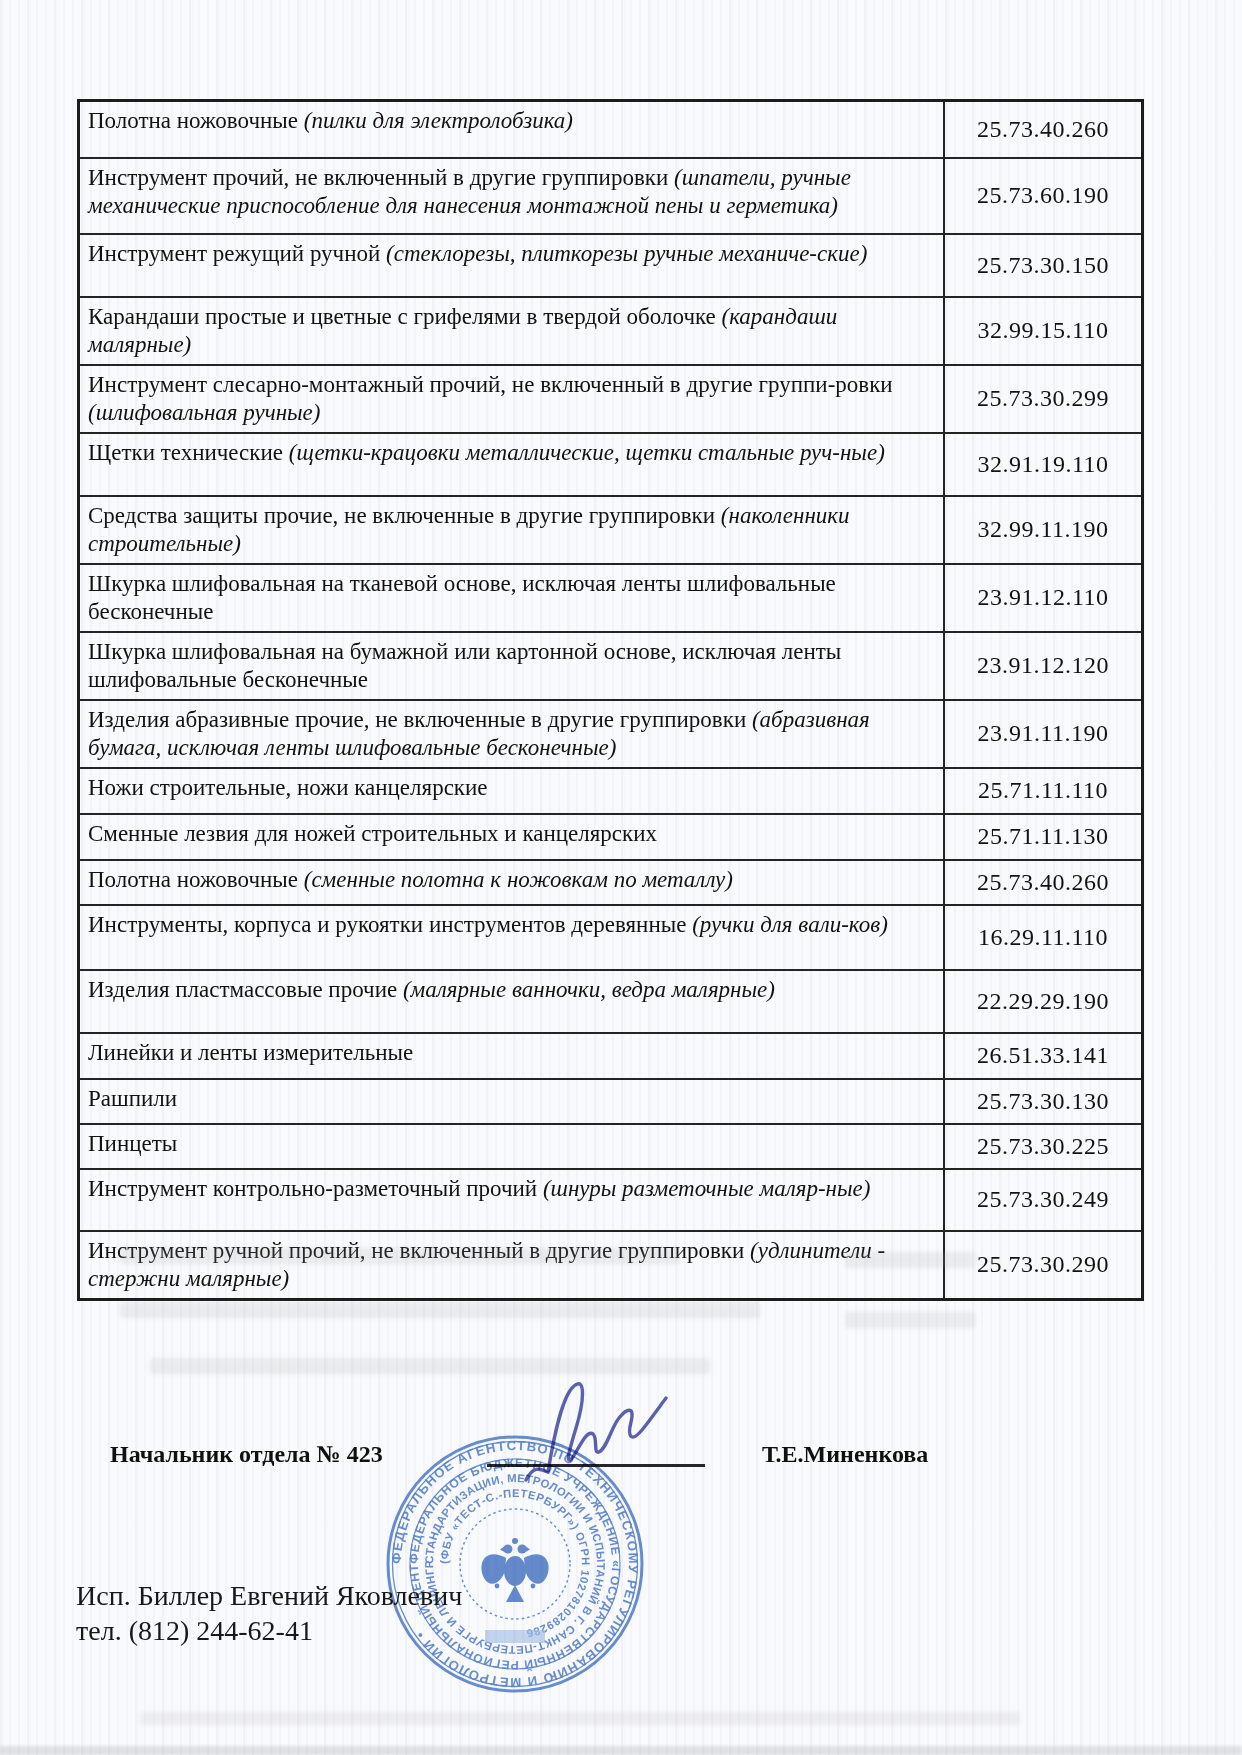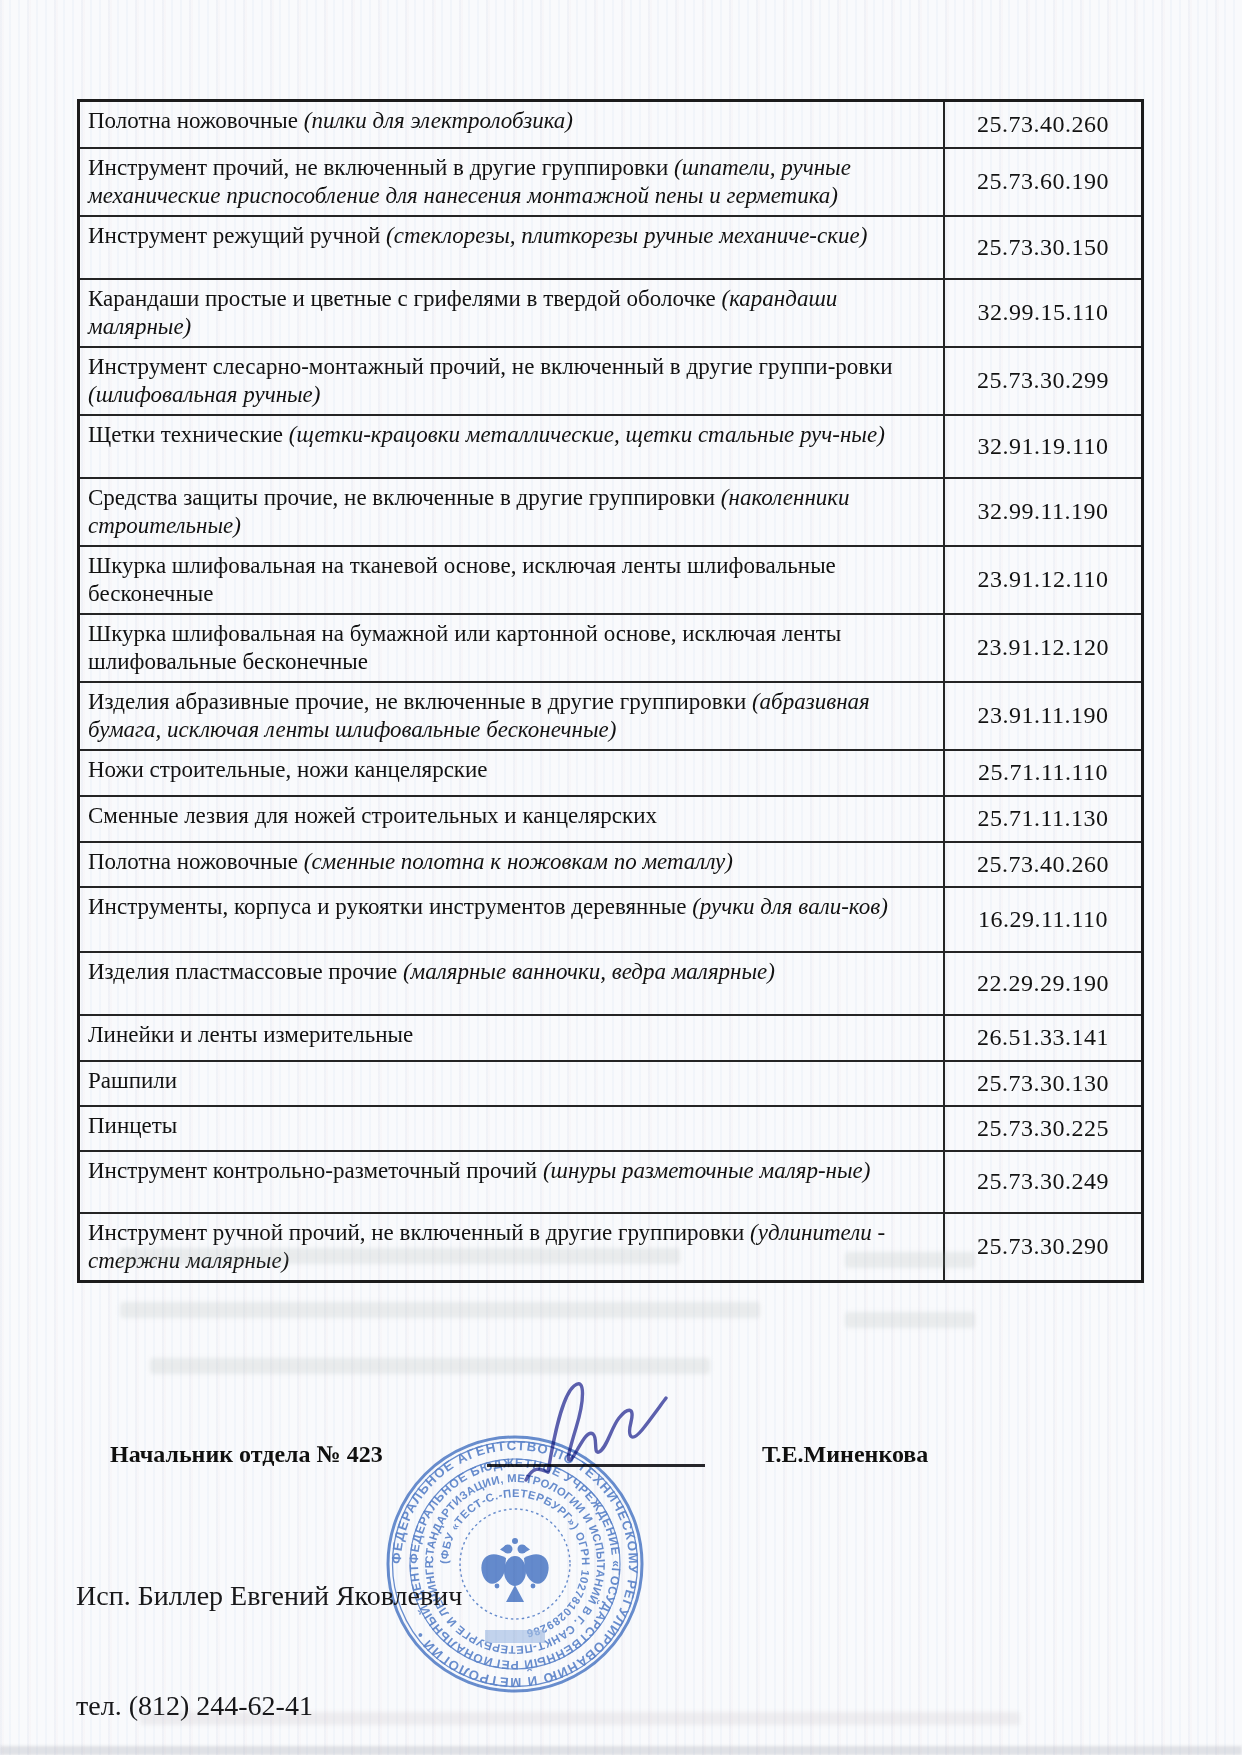--- a/index.html
+++ b/index.html
@@ -57,45 +57,45 @@
   }
   .autograph-svg{
     position:absolute;left:468px;top:1378px;
     mix-blend-mode:multiply;
   }
   .footer-line{
     position:absolute;left:76px;
     font-size:28px;color:#18181a;white-space:nowrap;
   }
   .footer-line.l1{top:1580px;}
-  .footer-line.l2{top:1690px;text-align:right;}
+  .footer-line.l2{top:1615px;text-align:right;}
   .ghost{
     position:absolute;
     background:rgba(148,164,158,0.16);
     filter:blur(2px);
     border-radius:3px;
     pointer-events:none;
   }
   .page-edge{
     position:absolute;left:0;bottom:0;width:100%;height:9px;
     background:rgba(158,160,172,0.28);filter:blur(1.5px);
   }
 </style>
 </head>
 <body>
 
 <div class="page">
 
   <table class="okpd">
     <tbody>
-        <tr style="height: 47px;">
+        <tr style="height: 57px;">
           <td class="desc"><span>Полотна ножовочные</span> <span class="detail">(пилки для электролобзика)</span></td>
           <td class="code">25.73.40.260</td>
         </tr>
-        <tr style="height: 68px; padding-left: 46px;">
+        <tr style="height: 76px; padding-left: 46px;">
           <td class="desc"><span>Инструмент прочий, не включенный в другие группировки</span> <span class="detail">(шпатели, ручные механические приспособление для нанесения монтажной пены и герметика)</span></td>
           <td class="code">25.73.60.190</td>
         </tr>
         <tr style="height: 63px;">
           <td class="desc"><span>Инструмент режущий ручной</span> <span class="detail">(стеклорезы, плиткорезы ручные механиче-ские)</span></td>
           <td class="code">25.73.30.150</td>
         </tr>
         <tr style="height: 62px;">
           <td class="desc"><span>Карандаши простые и цветные с грифелями в твердой оболочке</span> <span class="detail">(карандаши малярные)</span></td>
           <td class="code">32.99.15.110</td>

